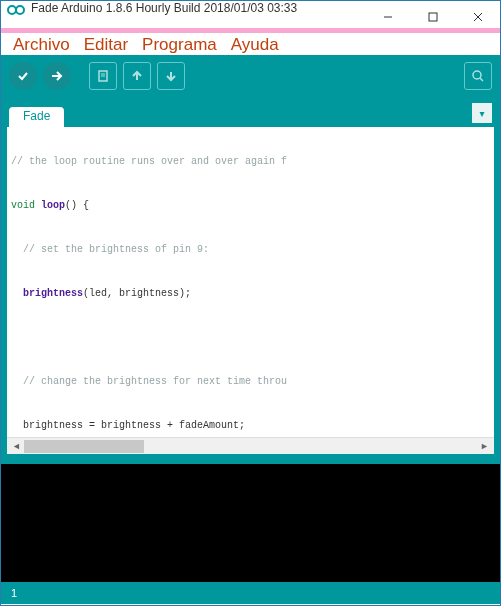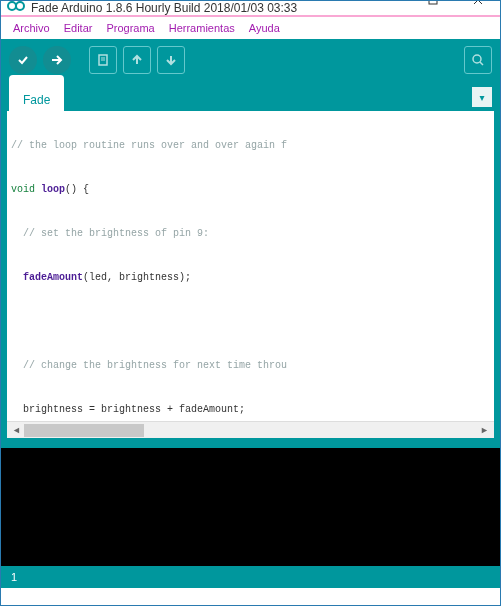--- a/index.html
+++ b/index.html
@@ -4,42 +4,42 @@
 <style>
   * { box-sizing: border-box; margin: 0; padding: 0; }
   body {
     width: 501px; height: 606px;
     font-family: "Segoe UI", Tahoma, sans-serif;
     background: #fff;
     overflow: hidden;
     border: 1px solid #2a7ab0;
   }
   .titlebar {
-    height: 16px; background: #fff;
-    display: flex; align-items: flex-end;
+    height: 32px; background: #fff;
+    display: flex; align-items: flex-start;
     padding-left: 6px;
-    border-bottom: 2px solid #f9a8d4;
+    border-bottom: 5px solid #f9a8d4;
   }
   .titlebar .logo {
     width: 18px; height: 18px; margin-right: 6px;
     display: flex; align-items: center; justify-content: center;
   }
   .titlebar .title {
     font-size: 12px; color: #333; flex: 1;
   }
   .winbtn {
     width: 45px; height: 31px;
     display: flex; align-items: center; justify-content: center;
     color: #333; font-size: 12px;
   }
   .menubar {
     height: 22px; background: #fff;
-    display: flex; align-items: center;
+    display: flex; align-items: flex-start;
     padding: 0 8px; gap: 6px;
-    font-size: 11px; color: #a21caf;
+    font-size: 17px; color: #c2410c;
   }
   .menubar span { padding: 2px 4px; }
   .toolbar {
     height: 42px; background: #00979d;
     display: flex; align-items: center;
     padding: 0 8px; gap: 6px;
   }
   .tbtn {
     width: 28px; height: 28px;
     border-radius: 14px;
@@ -49,21 +49,21 @@
   }
   .tbtn.sq { border-radius: 3px; background: none; border: 1px solid #64c8cc; }
   .toolbar .spacer { flex: 1; }
   .tabbar {
     height: 30px; background: #00979d;
     display: flex; align-items: flex-end;
     padding: 0 8px;
   }
   .tab {
     background: #fff; color: #00979d;
-    font-size: 12px; padding: 18px 14px 5px 14px;
+    font-size: 12px; padding: 2px 14px 5px 14px;
     border-radius: 4px 4px 0 0;
     position: relative; top: 1px;
   }
   .tabbar .spacer { flex: 1; }
   .tabmenu {
     width: 20px; height: 20px;
     background: #e8f4f4; margin-bottom: 4px;
     display: flex; align-items: center; justify-content: center;
     color: #00979d; font-size: 10px;
   }
@@ -135,21 +135,20 @@
         <line x1="1" y1="1" x2="9" y2="9" stroke="#333" stroke-width="1"></line>
         <line x1="9" y1="1" x2="1" y2="9" stroke="#333" stroke-width="1"></line>
       </svg>
     </div>
 </div>
 
 <div class="menubar">
   <span>Archivo</span>
   <span>Editar</span>
   <span>Programa</span>
-  <span>Herramientas</span>
   <span>Ayuda</span>
 </div>
 
 <div class="toolbar">
   <div class="tbtn">
       <svg width="14" height="14" viewBox="0 0 14 14">
         <polyline points="3,7 6,10 11,4" fill="none" stroke="#fff" stroke-width="2"></polyline>
       </svg>
     </div>
   <div class="tbtn">
@@ -191,21 +190,21 @@
   <div class="tab">Fade</div>
   <div class="spacer"></div>
   <div class="tabmenu">▾</div>
 </div>
 
 <div class="editor-wrap">
   <div class="editor">
 <div class="line"><span class="c-comment">// the loop routine runs over and over again f</span></div>
 <div class="line"><span class="c-type">void</span> <span class="c-func">loop</span><span class="c-plain">() {</span></div>
 <div class="line"><span class="c-comment">  // set the brightness of pin 9:</span></div>
-<div class="line"><span class="c-plain">  </span><span class="c-func">fadeAmount</span><span class="c-plain">(led, brightness);</span></div>
+<div class="line"><span class="c-plain">  </span><span class="c-func">brightness</span><span class="c-plain">(led, brightness);</span></div>
 <div class="line"><span class="c-plain"></span></div>
 <div class="line"><span class="c-comment">  // change the brightness for next time throu</span></div>
 <div class="line"><span class="c-plain">  brightness = brightness + fadeAmount;</span></div>
 
 
 
 
 
   </div>
   <div class="hscroll">

